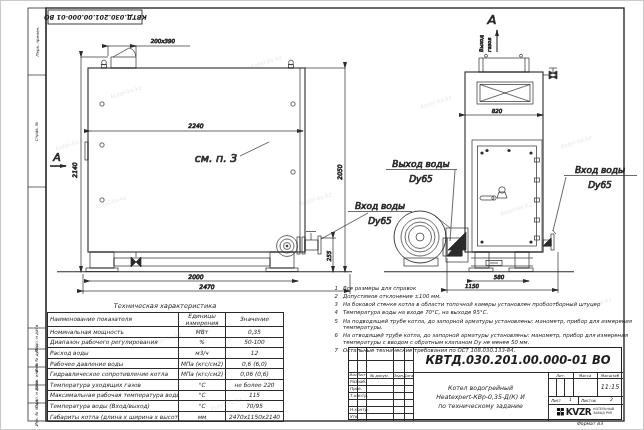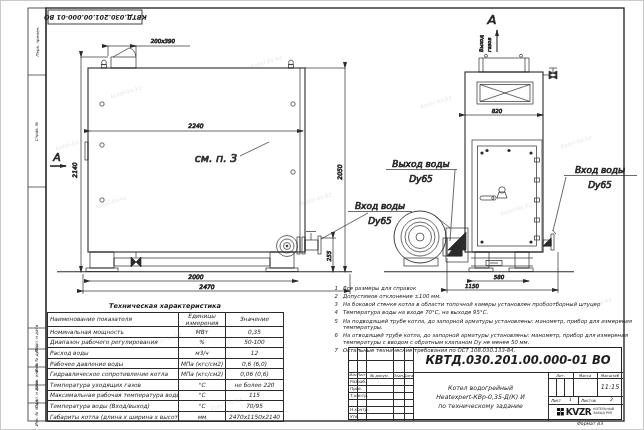--- a/index.html
+++ b/index.html
@@ -16,21 +16,21 @@
   .mcell span{transform:rotate(-90deg);white-space:nowrap;font-size:4px;font-style:italic;}
   .stampbox{position:absolute;left:48px;top:10px;width:94px;height:14px;
     display:flex;align-items:center;justify-content:center;}
   .stampbox span{transform:rotate(180deg);font-size:6.4px;font-weight:bold;font-style:italic;white-space:nowrap;}
   
   .notes{position:absolute;left:331px;top:285px;width:302px;}
   .note{display:flex;gap:5px;font-size:5.4px;font-style:italic;line-height:1.25;margin-bottom:1.4px;}
   .note .n{width:7px;flex:none;text-align:right;}
   
   .tt{position:absolute;left:47px;top:302px;width:236px;}
-  .tt-title{font-size:6.6px;font-style:italic;text-align:center;margin-bottom:2px;font-weight:bold;}
+  .tt-title{font-size:6.6px;font-style:italic;text-align:center;margin-bottom:2px;}
   table.tt-tab{border-collapse:collapse;table-layout:fixed;width:236px;}
   .tt-tab td,.tt-tab th{border:0.8px solid #2b2b2b;font-size:5.8px;font-style:italic;
     font-weight:normal;padding:0 2px;overflow:hidden;white-space:nowrap;}
   .tt-tab th{height:13px;text-align:center;white-space:normal;line-height:1.1;}
   .tt-tab td{height:9.6px;}
   .tt-tab td.c{text-align:center;}
   
   .tb{position:absolute;left:348px;top:347px;width:274px;height:73px;border:1.2px solid #222;box-sizing:border-box;}
   .tb .vl,.tb .hl{position:absolute;background:#2b2b2b;}
   .tb .vl{width:0.8px;} .tb .hl{height:0.8px;}

